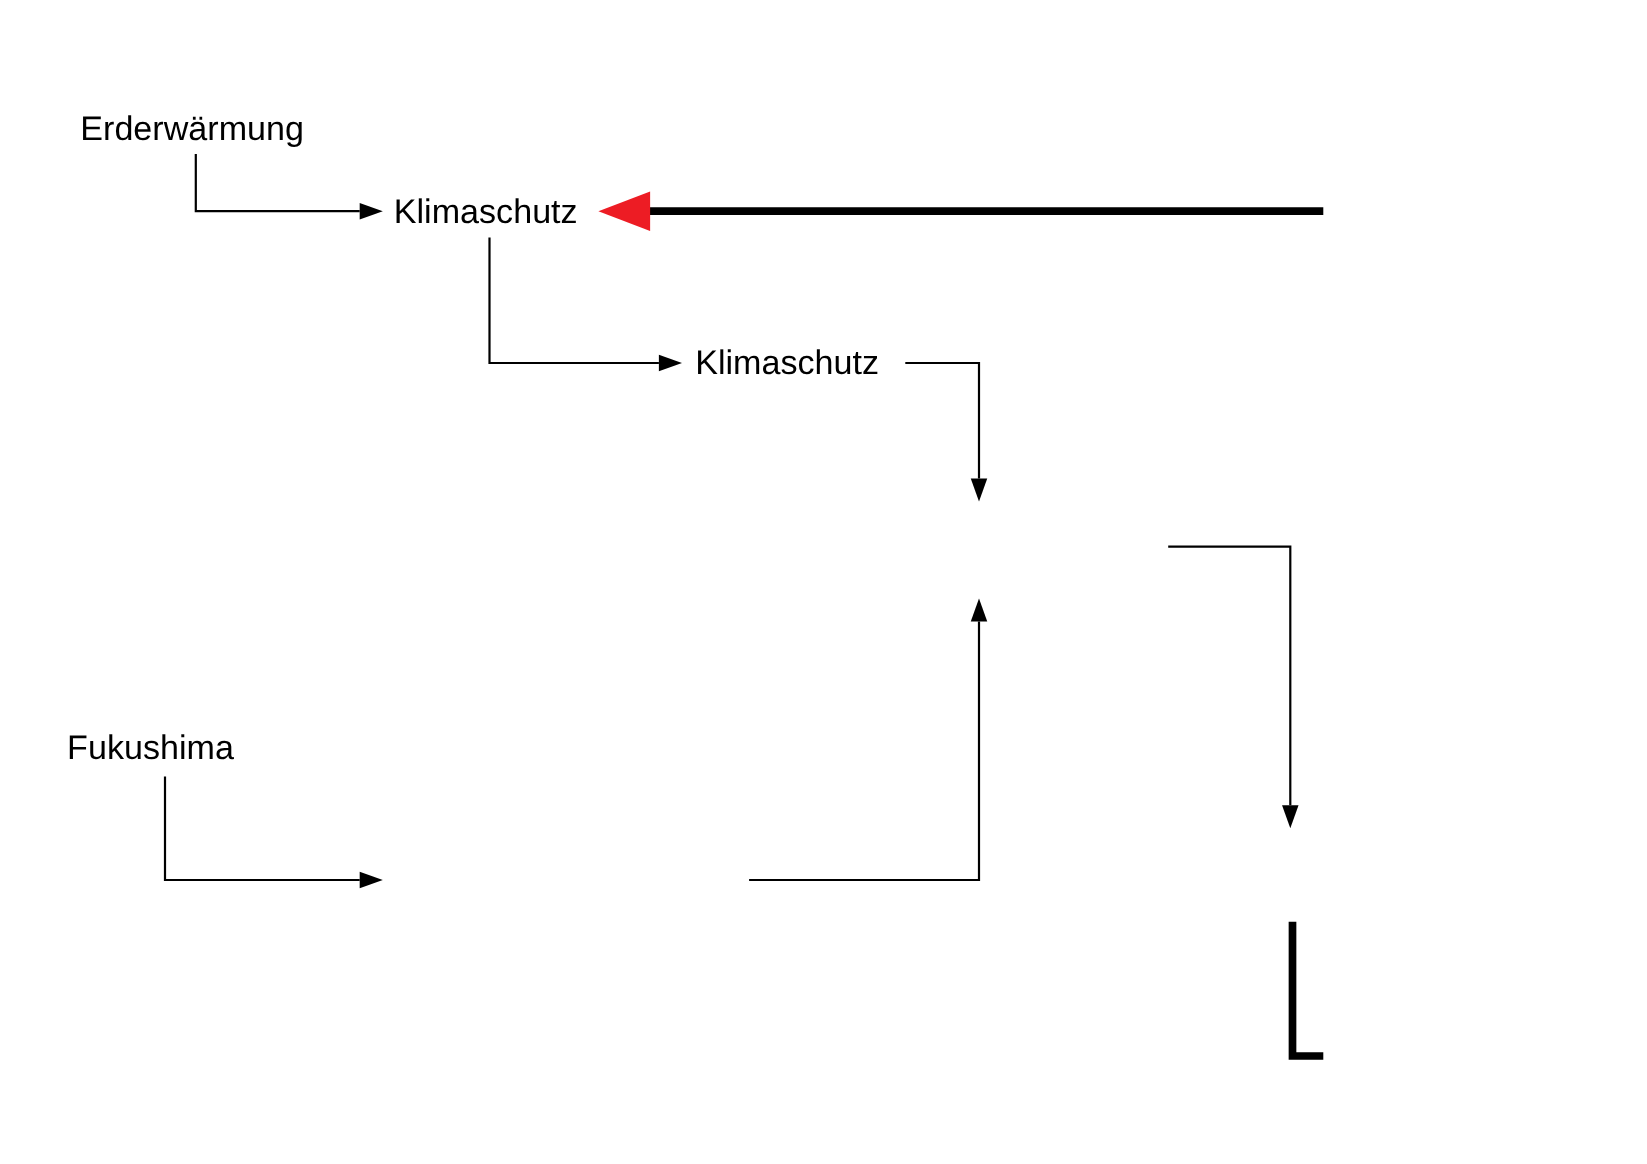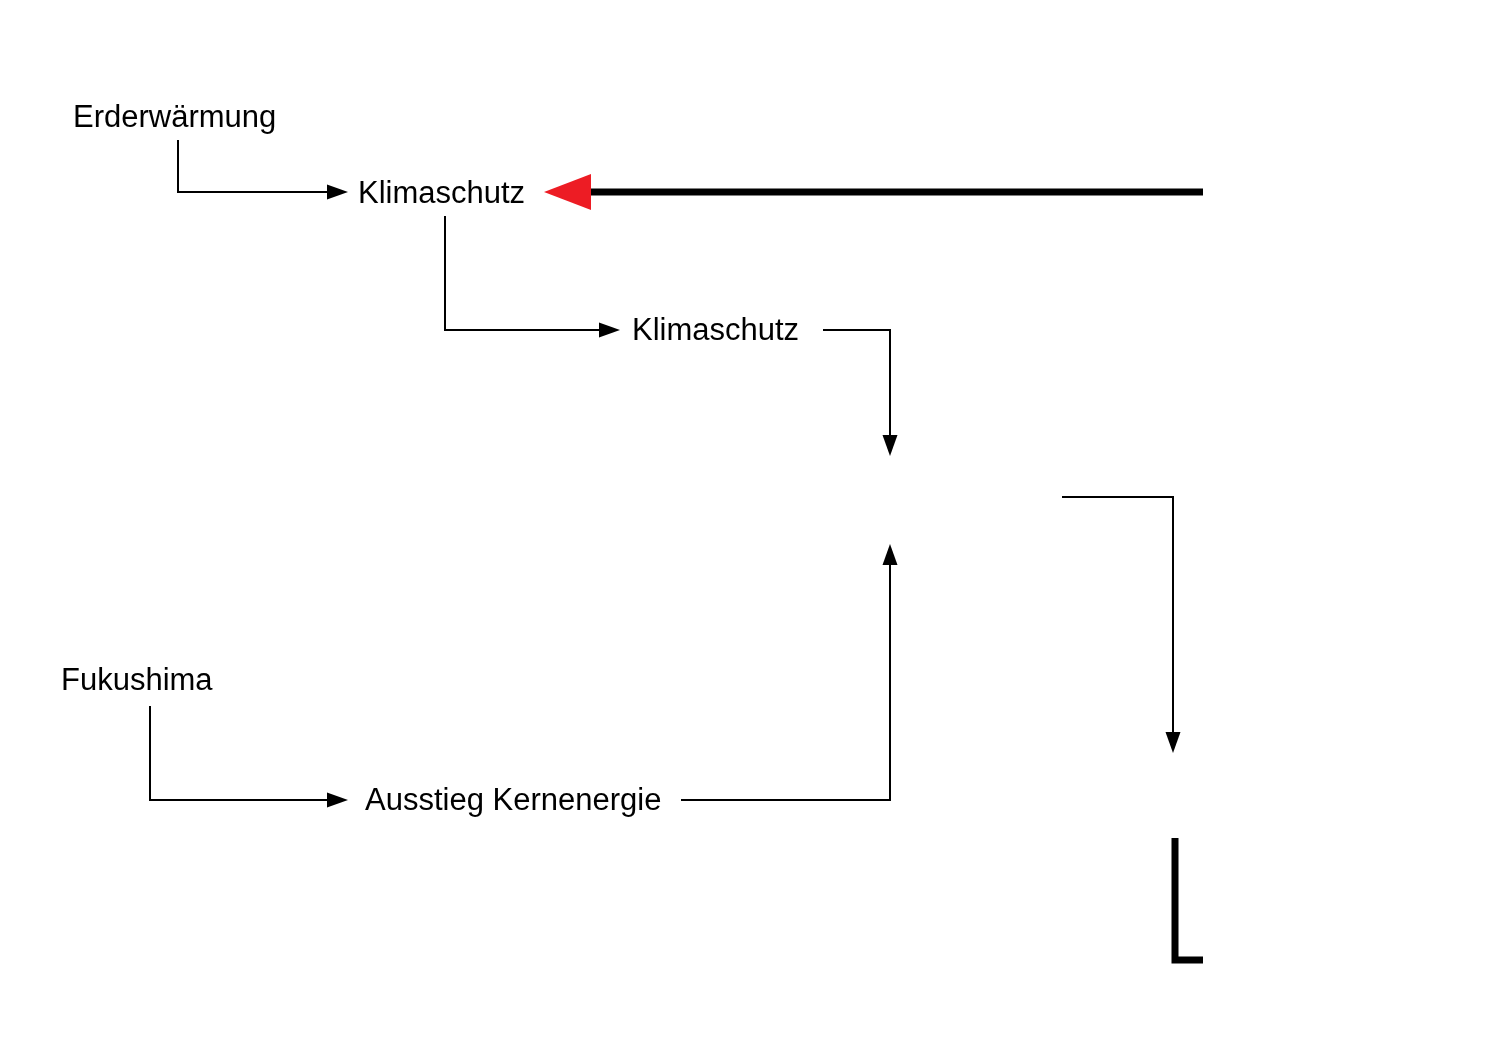--- a/index.html
+++ b/index.html
@@ -89,16 +89,15 @@
 
   <div class="node" style="left:73px;  top:99px;">Erderwärmung</div>
 
   <div class="node" style="left:358px; top:175px;">Klimaschutz</div>
 
   <div class="node" style="left:632px; top:312px;">Klimaschutz</div>
 
 
   <div class="node" style="left:61px;  top:662px;">Fukushima</div>
 
-  <div class="node" style="left:365px; top:782px;">Ausstieg Kernenergie</div>
 
 
 </div>
 
 </body></html>

